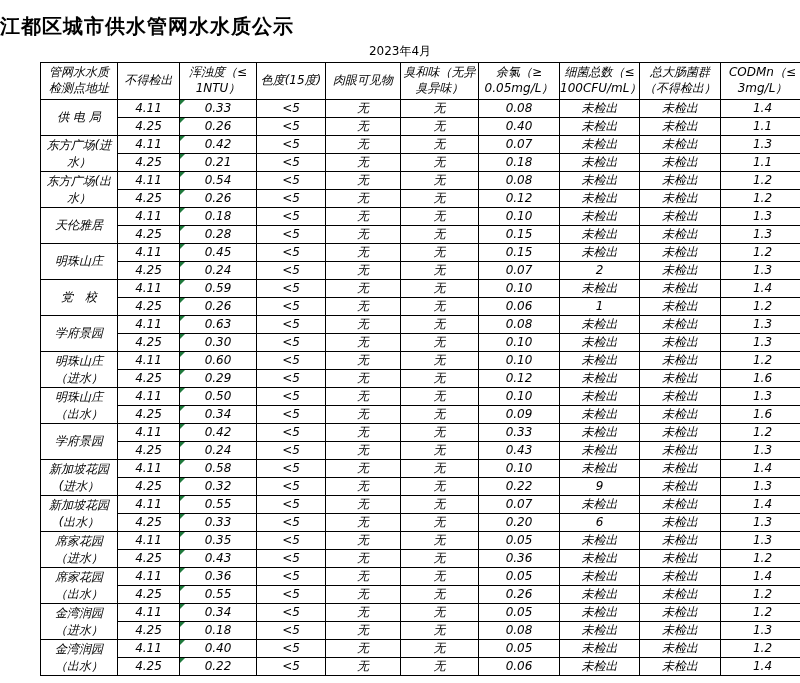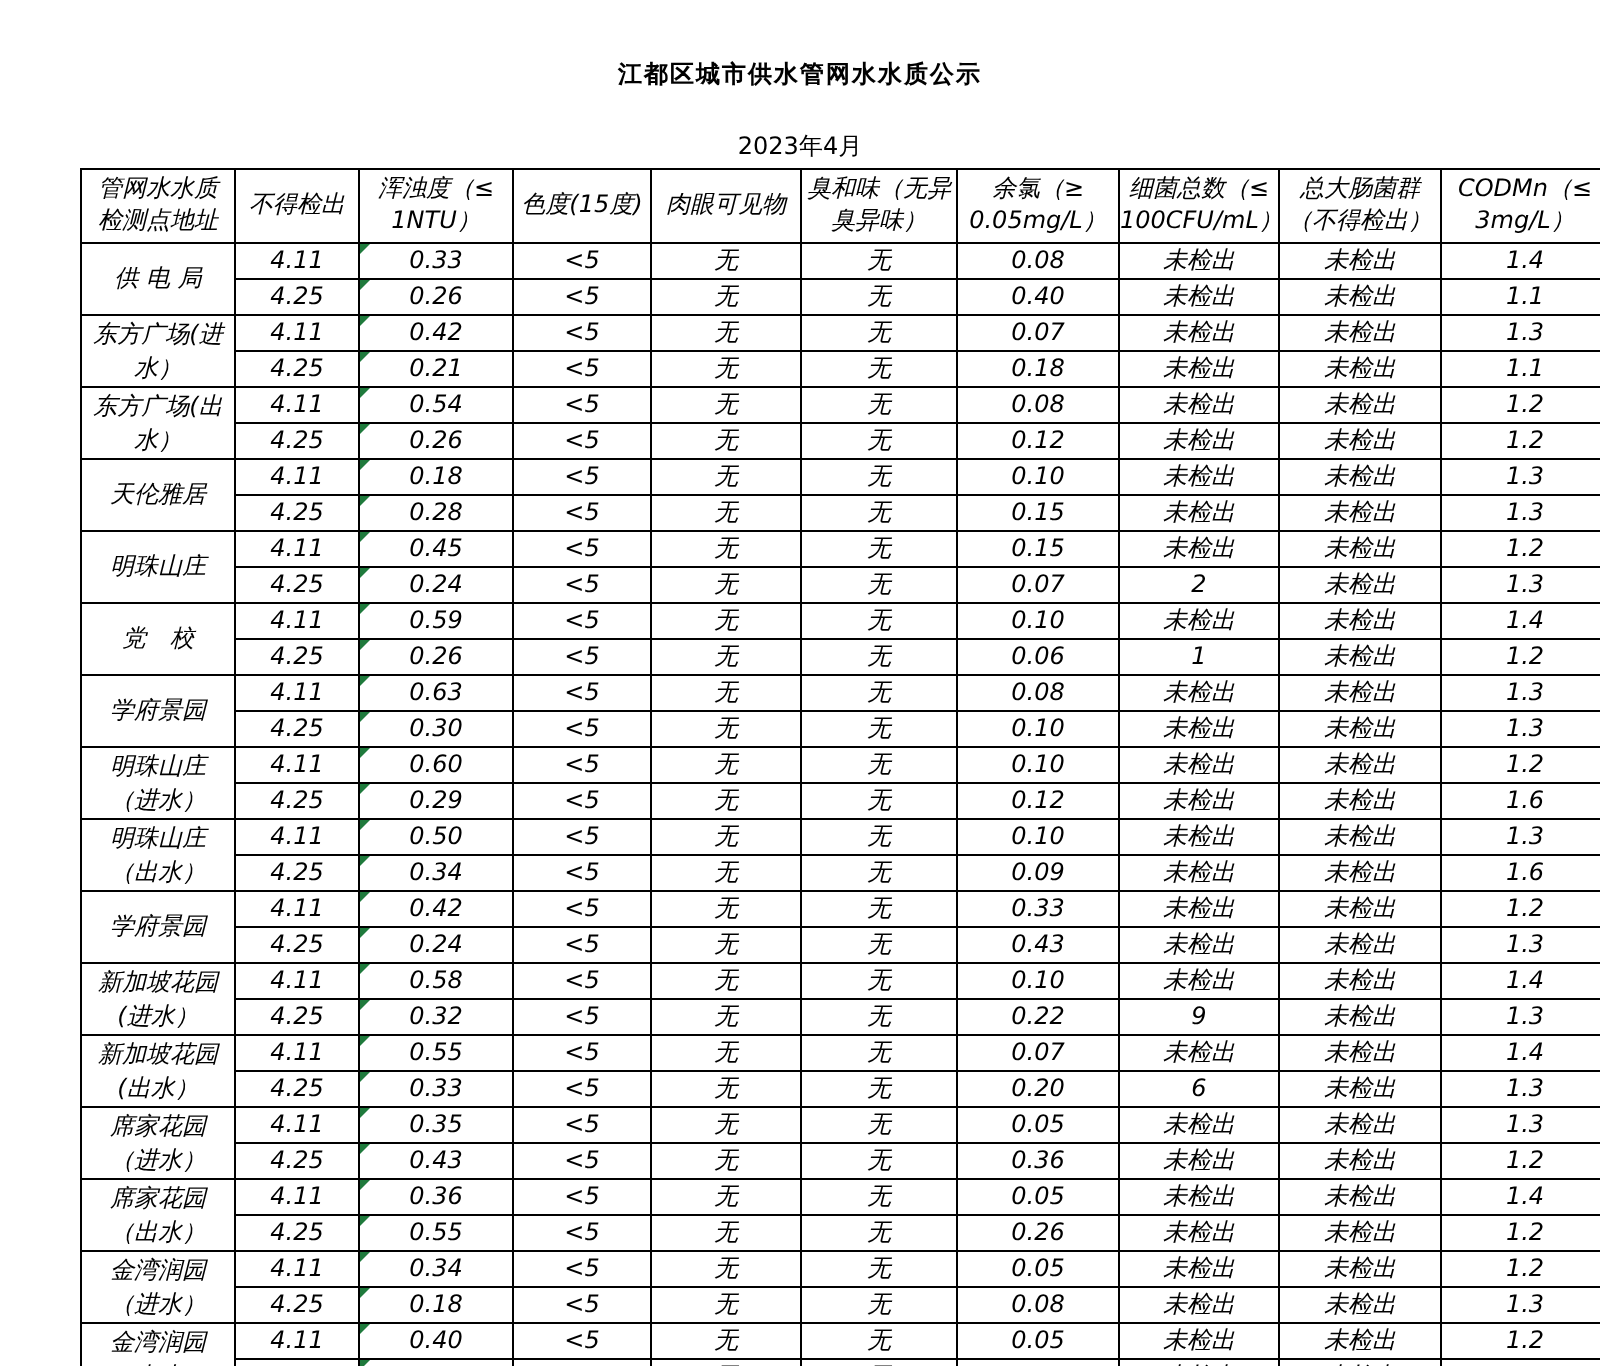--- a/index.html
+++ b/index.html
@@ -5,30 +5,30 @@
   * { box-sizing: border-box; margin: 0; padding: 0; }
   html, body {
     width: 800px; height: 683px;
     background: #ffffff;
     color: #000000;
     font-family: "DejaVu Sans", "Liberation Sans", sans-serif;
     overflow: hidden;
   }
   .page { width: 800px; height: 683px; }
   .title {
-    text-align: center;
-    font-size: 12px;
+    text-align: left;
+    font-size: 20px;
     font-weight: bold;
-    padding-top: 29px;
+    padding-top: 13px;
     letter-spacing: 1px;
   }
   .subtitle {
     text-align: center;
     font-size: 12px;
-    margin-top: 19px;
+    margin-top: 3px;
     margin-bottom: 2px;
   }
   table.wq {
     border-collapse: collapse;
     table-layout: fixed;
     margin-left: 40px;
     width: 764px;
     font-style: italic;
   }
   .wq th, .wq td {

